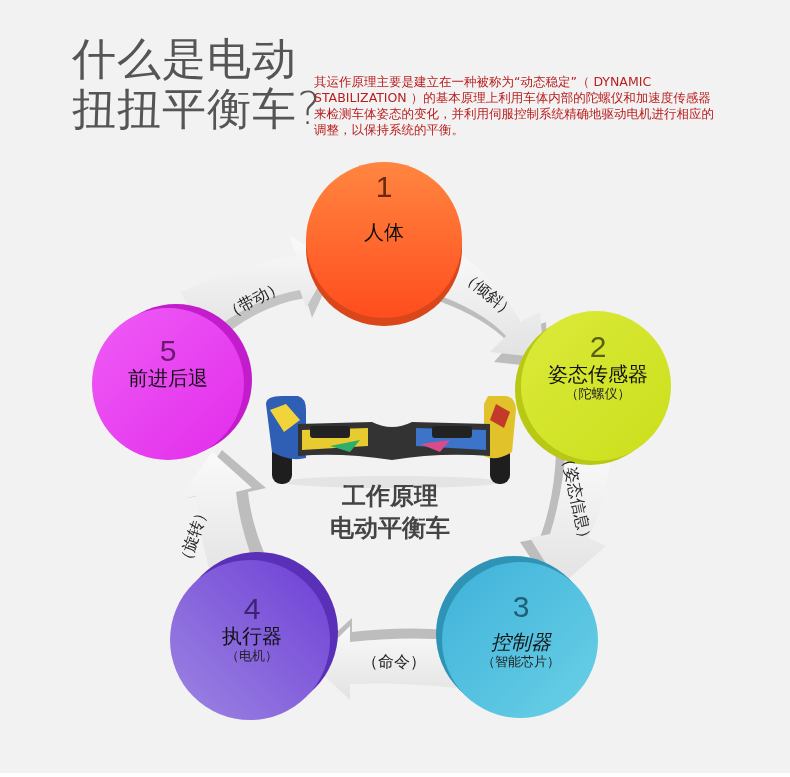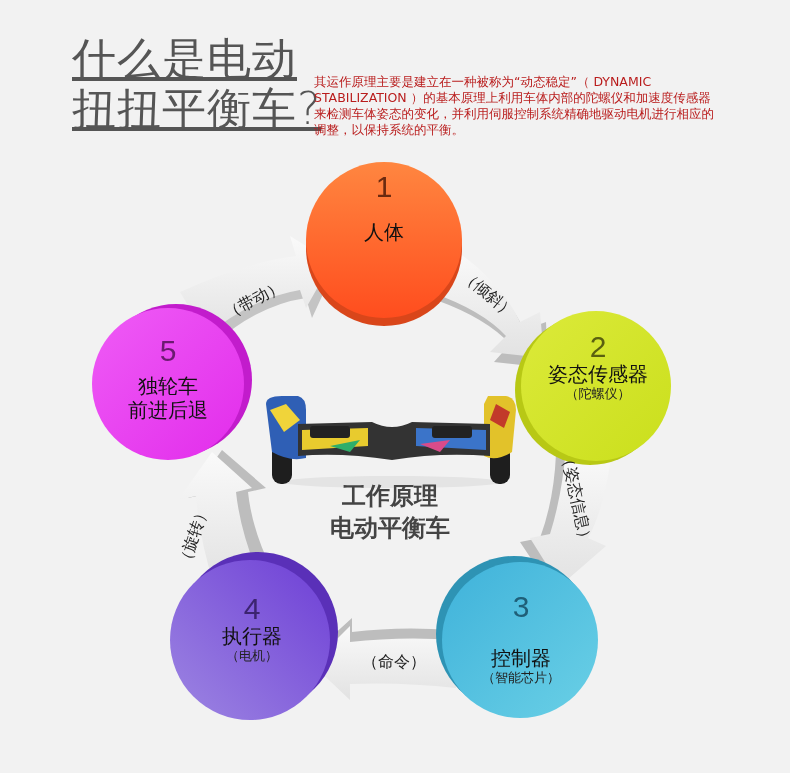--- a/index.html
+++ b/index.html
@@ -13,21 +13,21 @@
       background: #f2f2f2;
     }
     .title {
       position: absolute; left: 72px; top: 34px;
       font-family: "DejaVu Sans", sans-serif;
       font-weight: 200;
       font-size: 44px; line-height: 50px; color: #555;
       letter-spacing: 1px;
       -webkit-text-stroke: 0px;
     }
-    .title .ln { display: block; white-space: nowrap; text-decoration: underline; }
+    .title .ln { display: block; white-space: nowrap; }
     .desc {
       position: absolute; left: 314px; top: 74px; width: 400px;
       font-size: 12.5px; line-height: 16px; color: #b91c1c;
       font-family: "DejaVu Sans", sans-serif;
     }
     .diagram { position: absolute; left: 0; top: 0; width: 790px; height: 773px; }
     .node { position: absolute; text-align: center; }
     .node .num { font-size: 30px; line-height: 30px; font-family: "Liberation Sans", sans-serif; }
     .node .lbl { font-size: 20px; line-height: 24px; color: #111; }
     .node .sub { font-size: 13px; line-height: 16px; color: #222; }
@@ -154,33 +154,32 @@
 </div>
 
 <div class="node" style="left:536px; top:332px; width:124px;">
   <div class="num" style="color:#5a6010;">2</div>
   <div class="lbl" style="">姿态传感器</div>
   <div class="sub">（陀螺仪）</div>
 </div>
 
 <div class="node" style="left:466px; top:592px; width:110px;">
   <div class="num" style="color:#1f5f78;">3</div>
-  <div class="lbl" style="margin-top:24px;">控制器</div>
+  <div class="lbl" style="margin-top:8px;font-style:italic;">控制器</div>
   <div class="sub">（智能芯片）</div>
 </div>
 
 <div class="node" style="left:202px; top:594px; width:100px;">
   <div class="num" style="color:#3c2470;">4</div>
   <div class="lbl" style="margin-top:0;">执行器</div>
   <div class="sub">（电机）</div>
 </div>
 
 <div class="node" style="left:116px; top:336px; width:104px;">
   <div class="num" style="color:#6b1a70;">5</div>
-  <div class="lbl" style="margin-top:8px;">独轮车</div>
   <div class="lbl">前进后退</div>
 </div>
 
 <div class="arrow-label" style="left:222px; top:290px; transform:rotate(-28deg);">（带动）</div>
 <div class="arrow-label" style="left:456px; top:284px; transform:rotate(40deg);">（倾斜）</div>
 <div class="arrow-label" style="left:528px; top:488px; transform:rotate(78deg);">（姿态信息）</div>
 <div class="arrow-label" style="left:362px; top:652px;text-align:center;">（命令）</div>
 <div class="arrow-label" style="left:162px; top:526px; transform:rotate(-72deg);">（旋转）</div>
 
 <div class="center-title">

